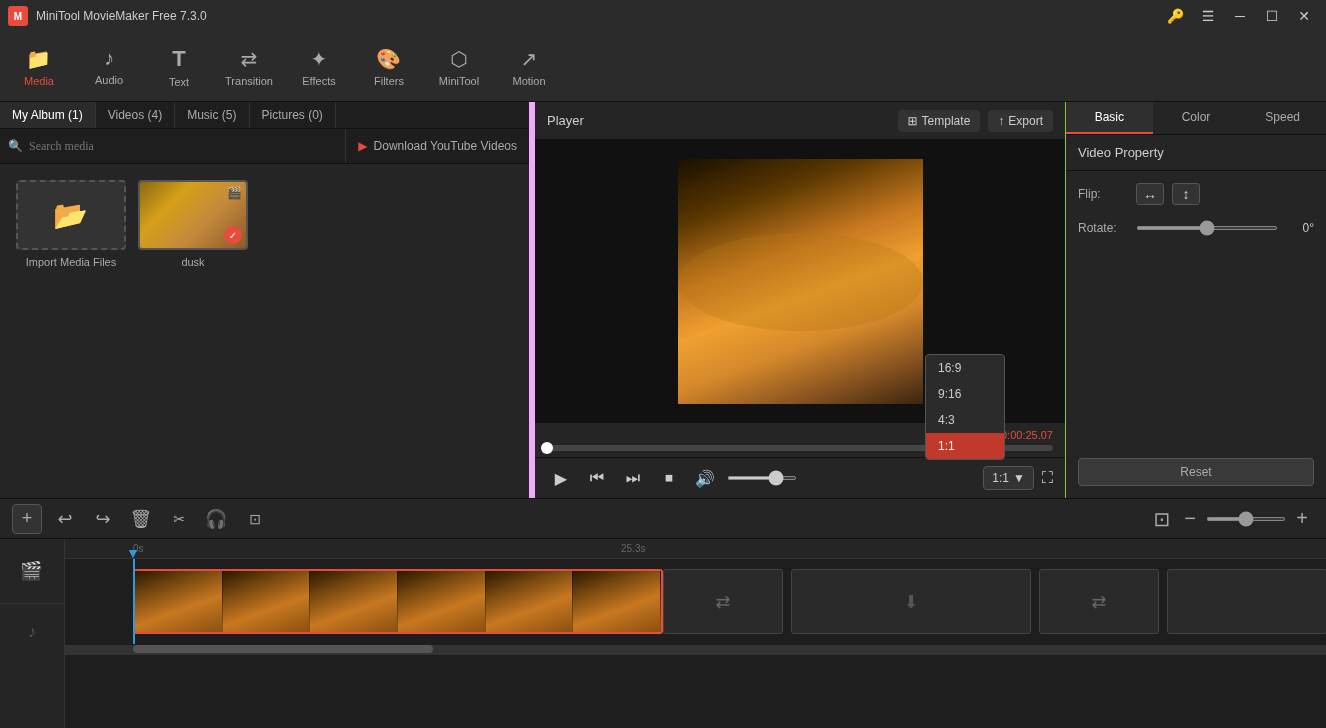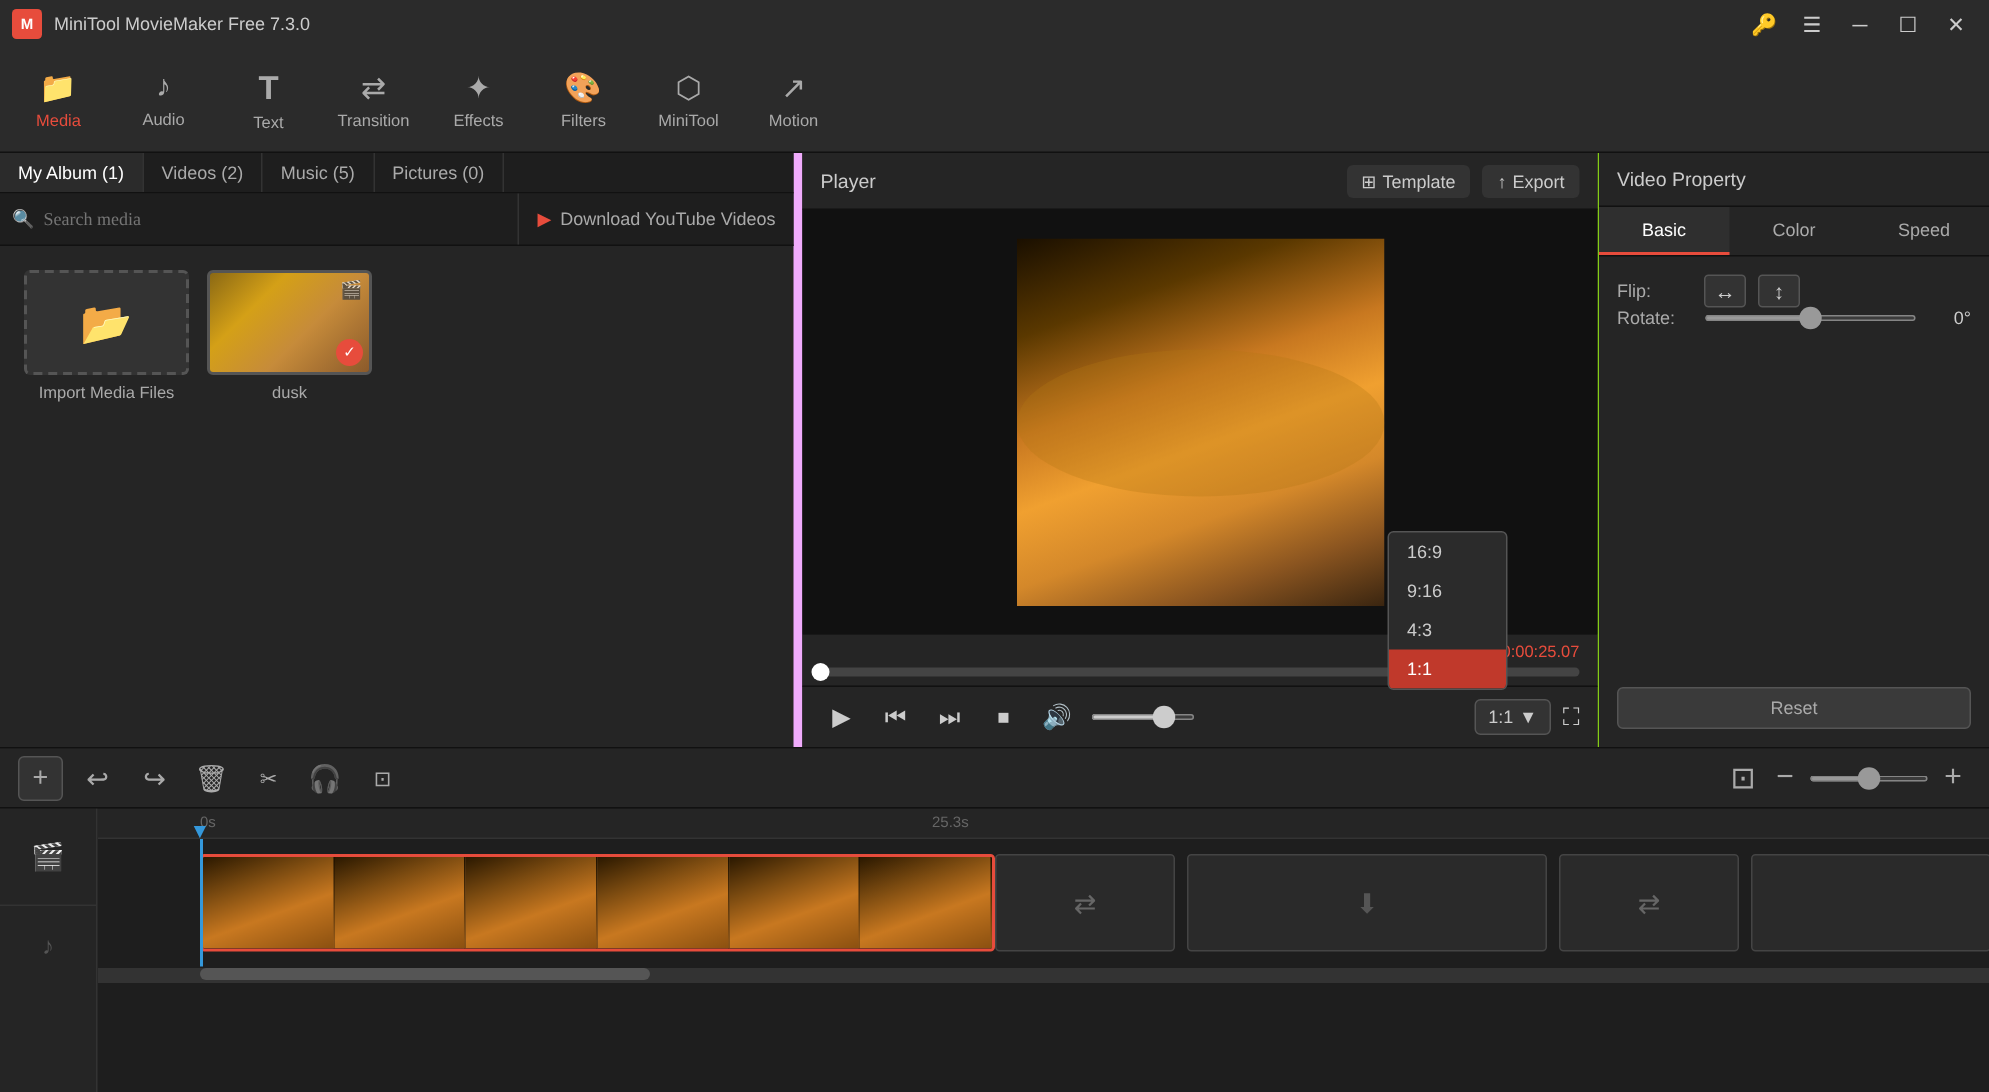--- a/index.html
+++ b/index.html
@@ -70,21 +70,21 @@
     #aspect-dropdown-menu { position: absolute; bottom: 38px; right: 60px; background: #2b2b2b; border: 1px solid #555; border-radius: 4px; width: 80px; z-index: 100; overflow: hidden; }
     .dropdown-option { padding: 6px 12px; cursor: pointer; color: #ccc; font-size: 12px; }
     .dropdown-option.selected { background: #c0392b; color: white; }
 
     
     #right-panel { width: 260px; background: #252525; display: flex; flex-direction: column; }
     #vp-header { padding: 10px 12px; color: #ccc; font-size: 13px; border-bottom: 1px solid #111; }
     #vp-tabs { display: flex; border-bottom: 1px solid #111; }
     .vp-tab { flex: 1; padding: 8px 4px; text-align: center; cursor: pointer; color: #aaa; font-size: 12px; border-bottom: 2px solid transparent; }
     .vp-tab.active { color: #fff; border-bottom: 2px solid #e74c3c; background: #2f2f2f; }
-    #vp-content { flex: 1; padding: 12px; display: flex; flex-direction: column; }
+    #vp-content { flex: 1; padding: 12px; display: flex; flex-direction: column; gap: 16px; }
     .vp-row { display: flex; align-items: center; gap: 8px; }
     .vp-label { color: #aaa; font-size: 12px; min-width: 50px; }
     .flip-btn { width: 28px; height: 22px; background: #333; border: 1px solid #555; border-radius: 3px; cursor: pointer; color: #ccc; display: flex; align-items: center; justify-content: center; font-size: 14px; }
     .rotate-slider { flex: 1; height: 4px; accent-color: #999; }
     .rotate-value { color: #ccc; font-size: 12px; min-width: 28px; text-align: right; }
     #vp-reset { margin: auto 12px 12px; background: #3a3a3a; border: 1px solid #555; color: #aaa; padding: 6px 16px; border-radius: 4px; cursor: pointer; font-size: 12px; text-align: center; }
 
     
     #bottom-area { height: 230px; background: #1e1e1e; border-top: 1px solid #111; display: flex; flex-direction: column; }
     #timeline-toolbar { display: flex; align-items: center; padding: 6px 12px; gap: 8px; background: #252525; border-bottom: 1px solid #111; height: 40px; }
@@ -166,21 +166,21 @@
       <span class="tool-icon">↗</span>
       <span>Motion</span>
     </div>
   </div>
 
   <div id="content">
 
     <div id="left-panel">
       <div id="media-nav">
         <div class="media-nav-item active">My Album (1)</div>
-        <div class="media-nav-item">Videos (2)</div>
+        <div class="media-nav-item">Videos (4)</div>
         <div class="media-nav-item">Music (5)</div>
         <div class="media-nav-item">Pictures (0)</div>
       </div>
       <div id="media-search-bar">
         <div id="search-input-wrap">
           <span style="color:#666;">🔍</span>
           <input type="text" placeholder="Search media" style="">
         </div>
         <div id="yt-download">
           <span style="color:#e74c3c;">▶</span>
@@ -256,26 +256,26 @@
         <div id="aspect-dropdown-menu">
           <div class="dropdown-option">16:9</div>
           <div class="dropdown-option">9:16</div>
           <div class="dropdown-option">4:3</div>
           <div class="dropdown-option selected">1:1</div>
         </div>
       </div>
     </div>
 
     <div id="right-panel">
-      <div id="vp-header">Video Property</div>
       <div id="vp-tabs">
         <div class="vp-tab active">Basic</div>
         <div class="vp-tab">Color</div>
         <div class="vp-tab">Speed</div>
       </div>
+      <div id="vp-header">Video Property</div>
       <div id="vp-content">
         <div class="vp-row">
           <span class="vp-label">Flip:</span>
           <div class="flip-btn" title="Flip Horizontal">↔</div>
           <div class="flip-btn" title="Flip Vertical">↕</div>
         </div>
         <div class="vp-row">
           <span class="vp-label">Rotate:</span>
           <input type="range" class="rotate-slider" value="0" min="-180" max="180" style="">
           <span class="rotate-value">0°</span>

